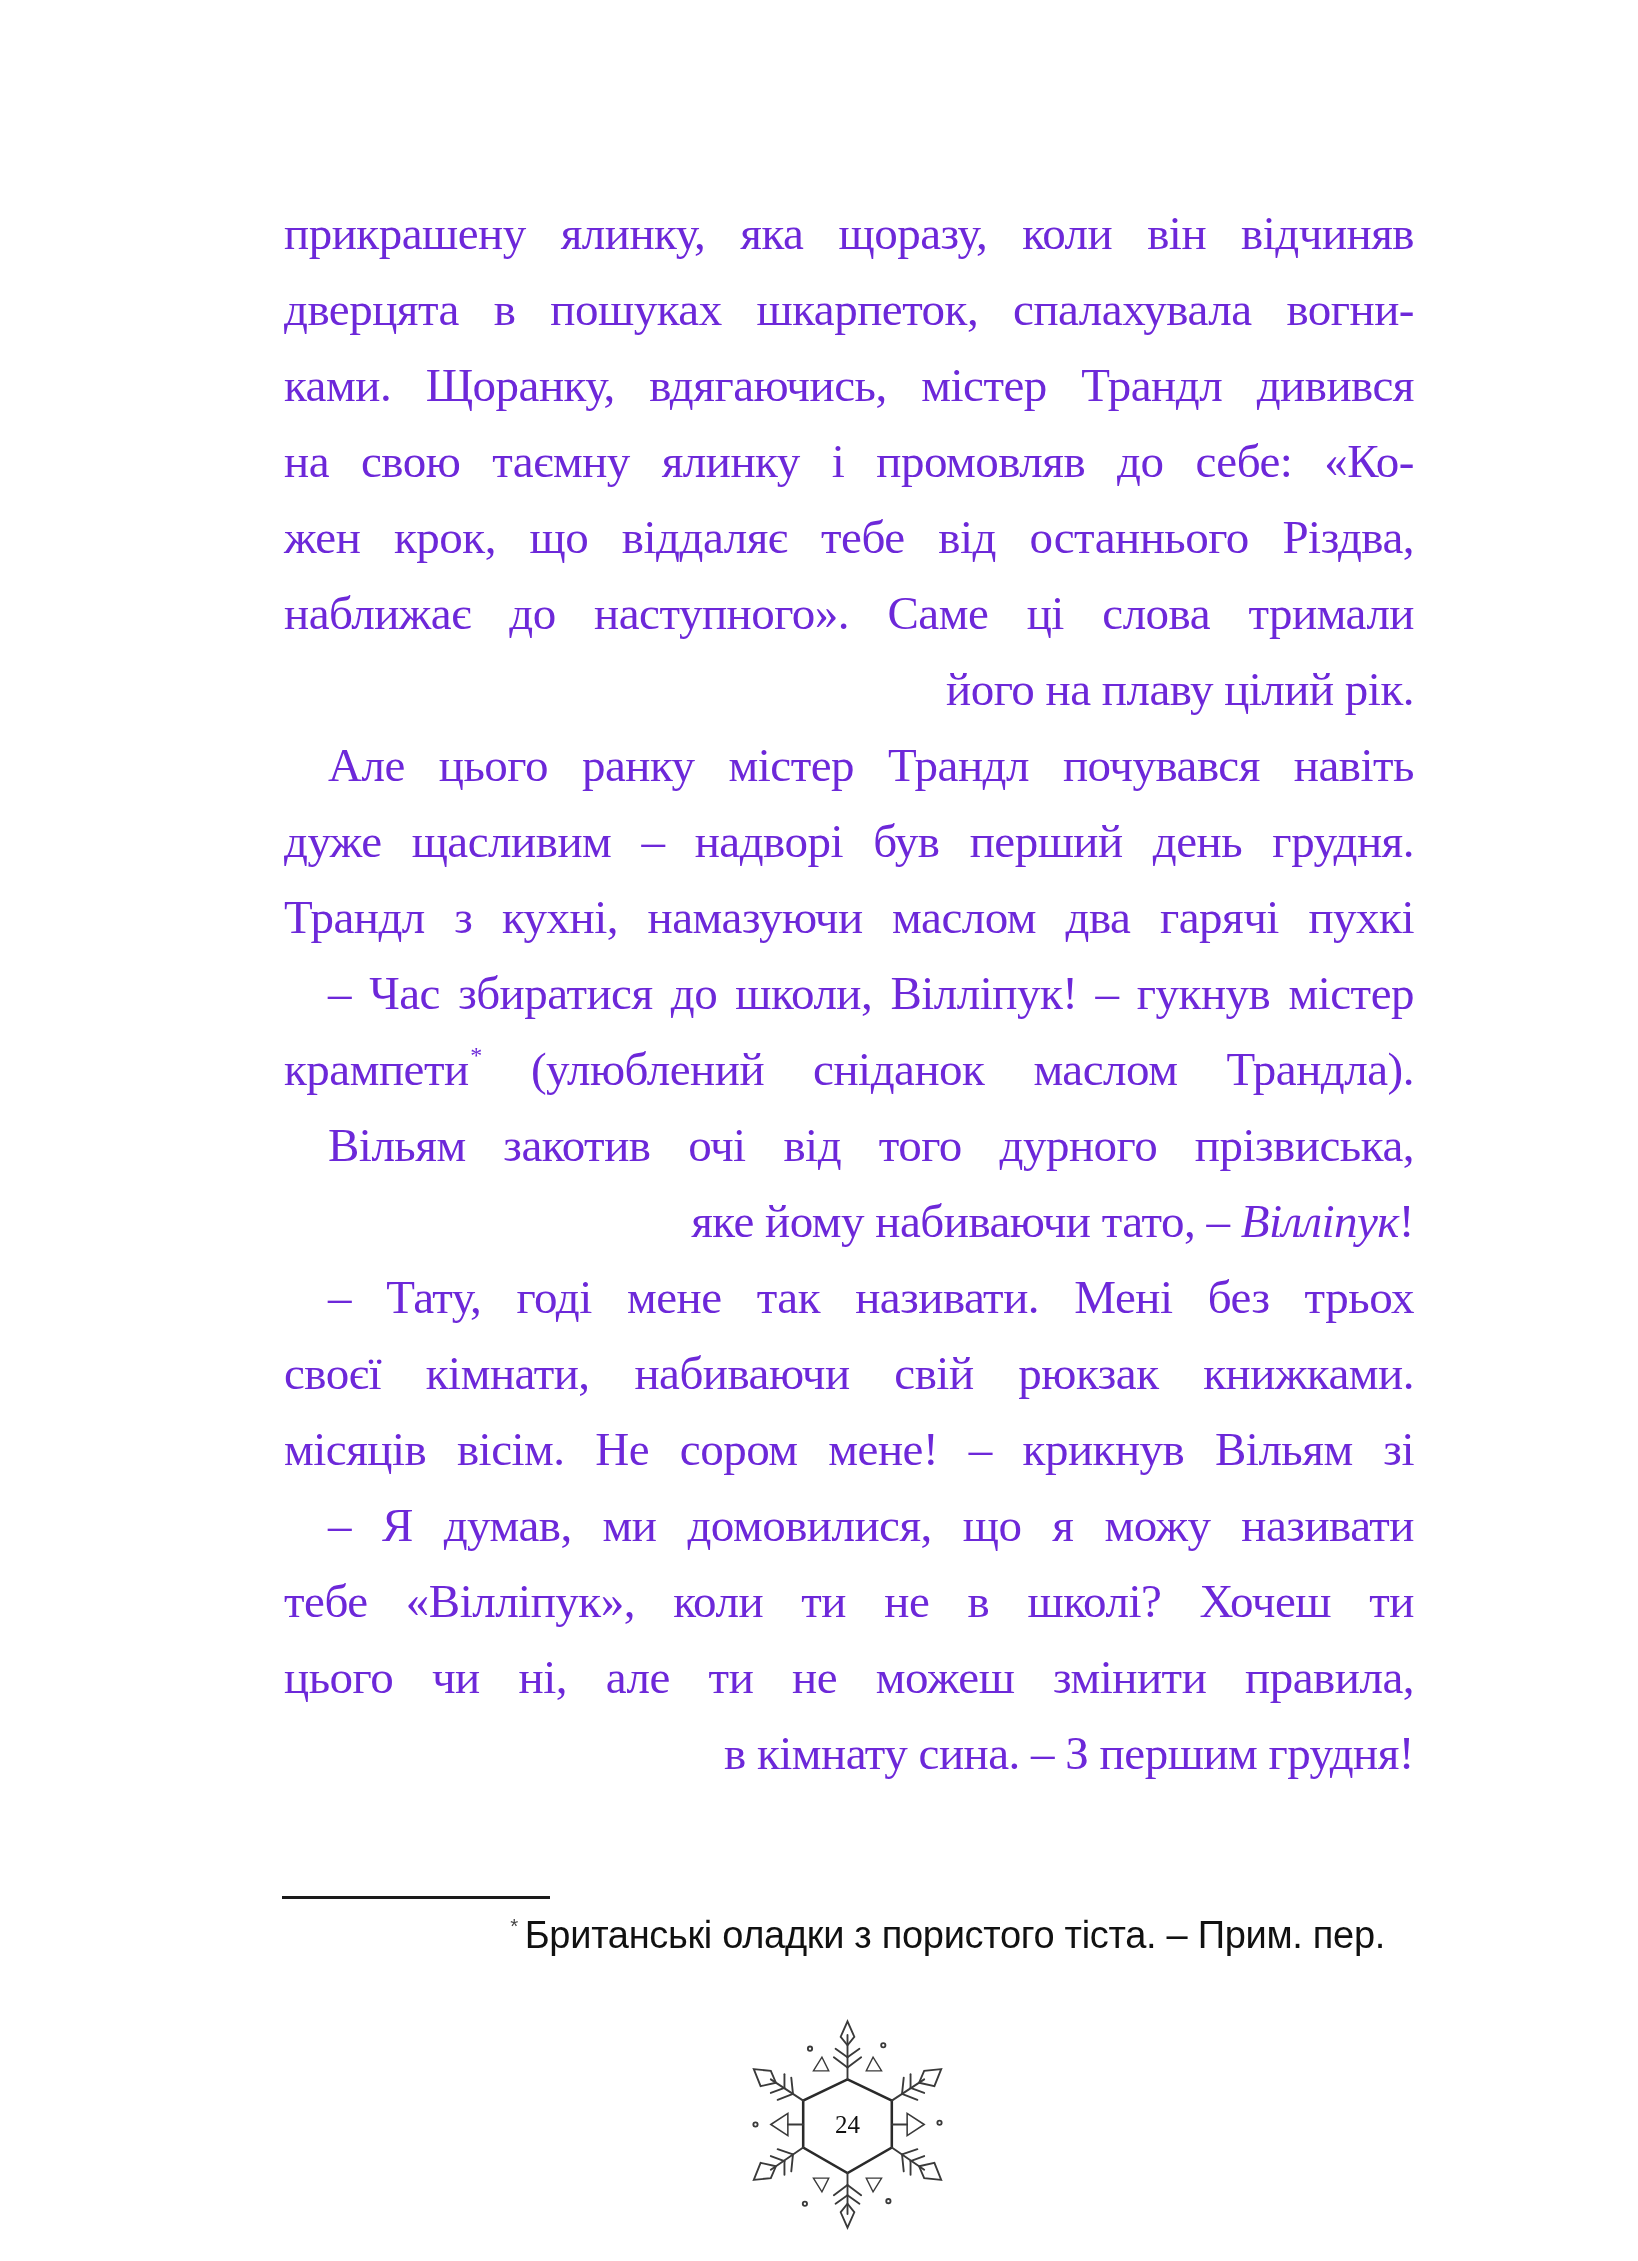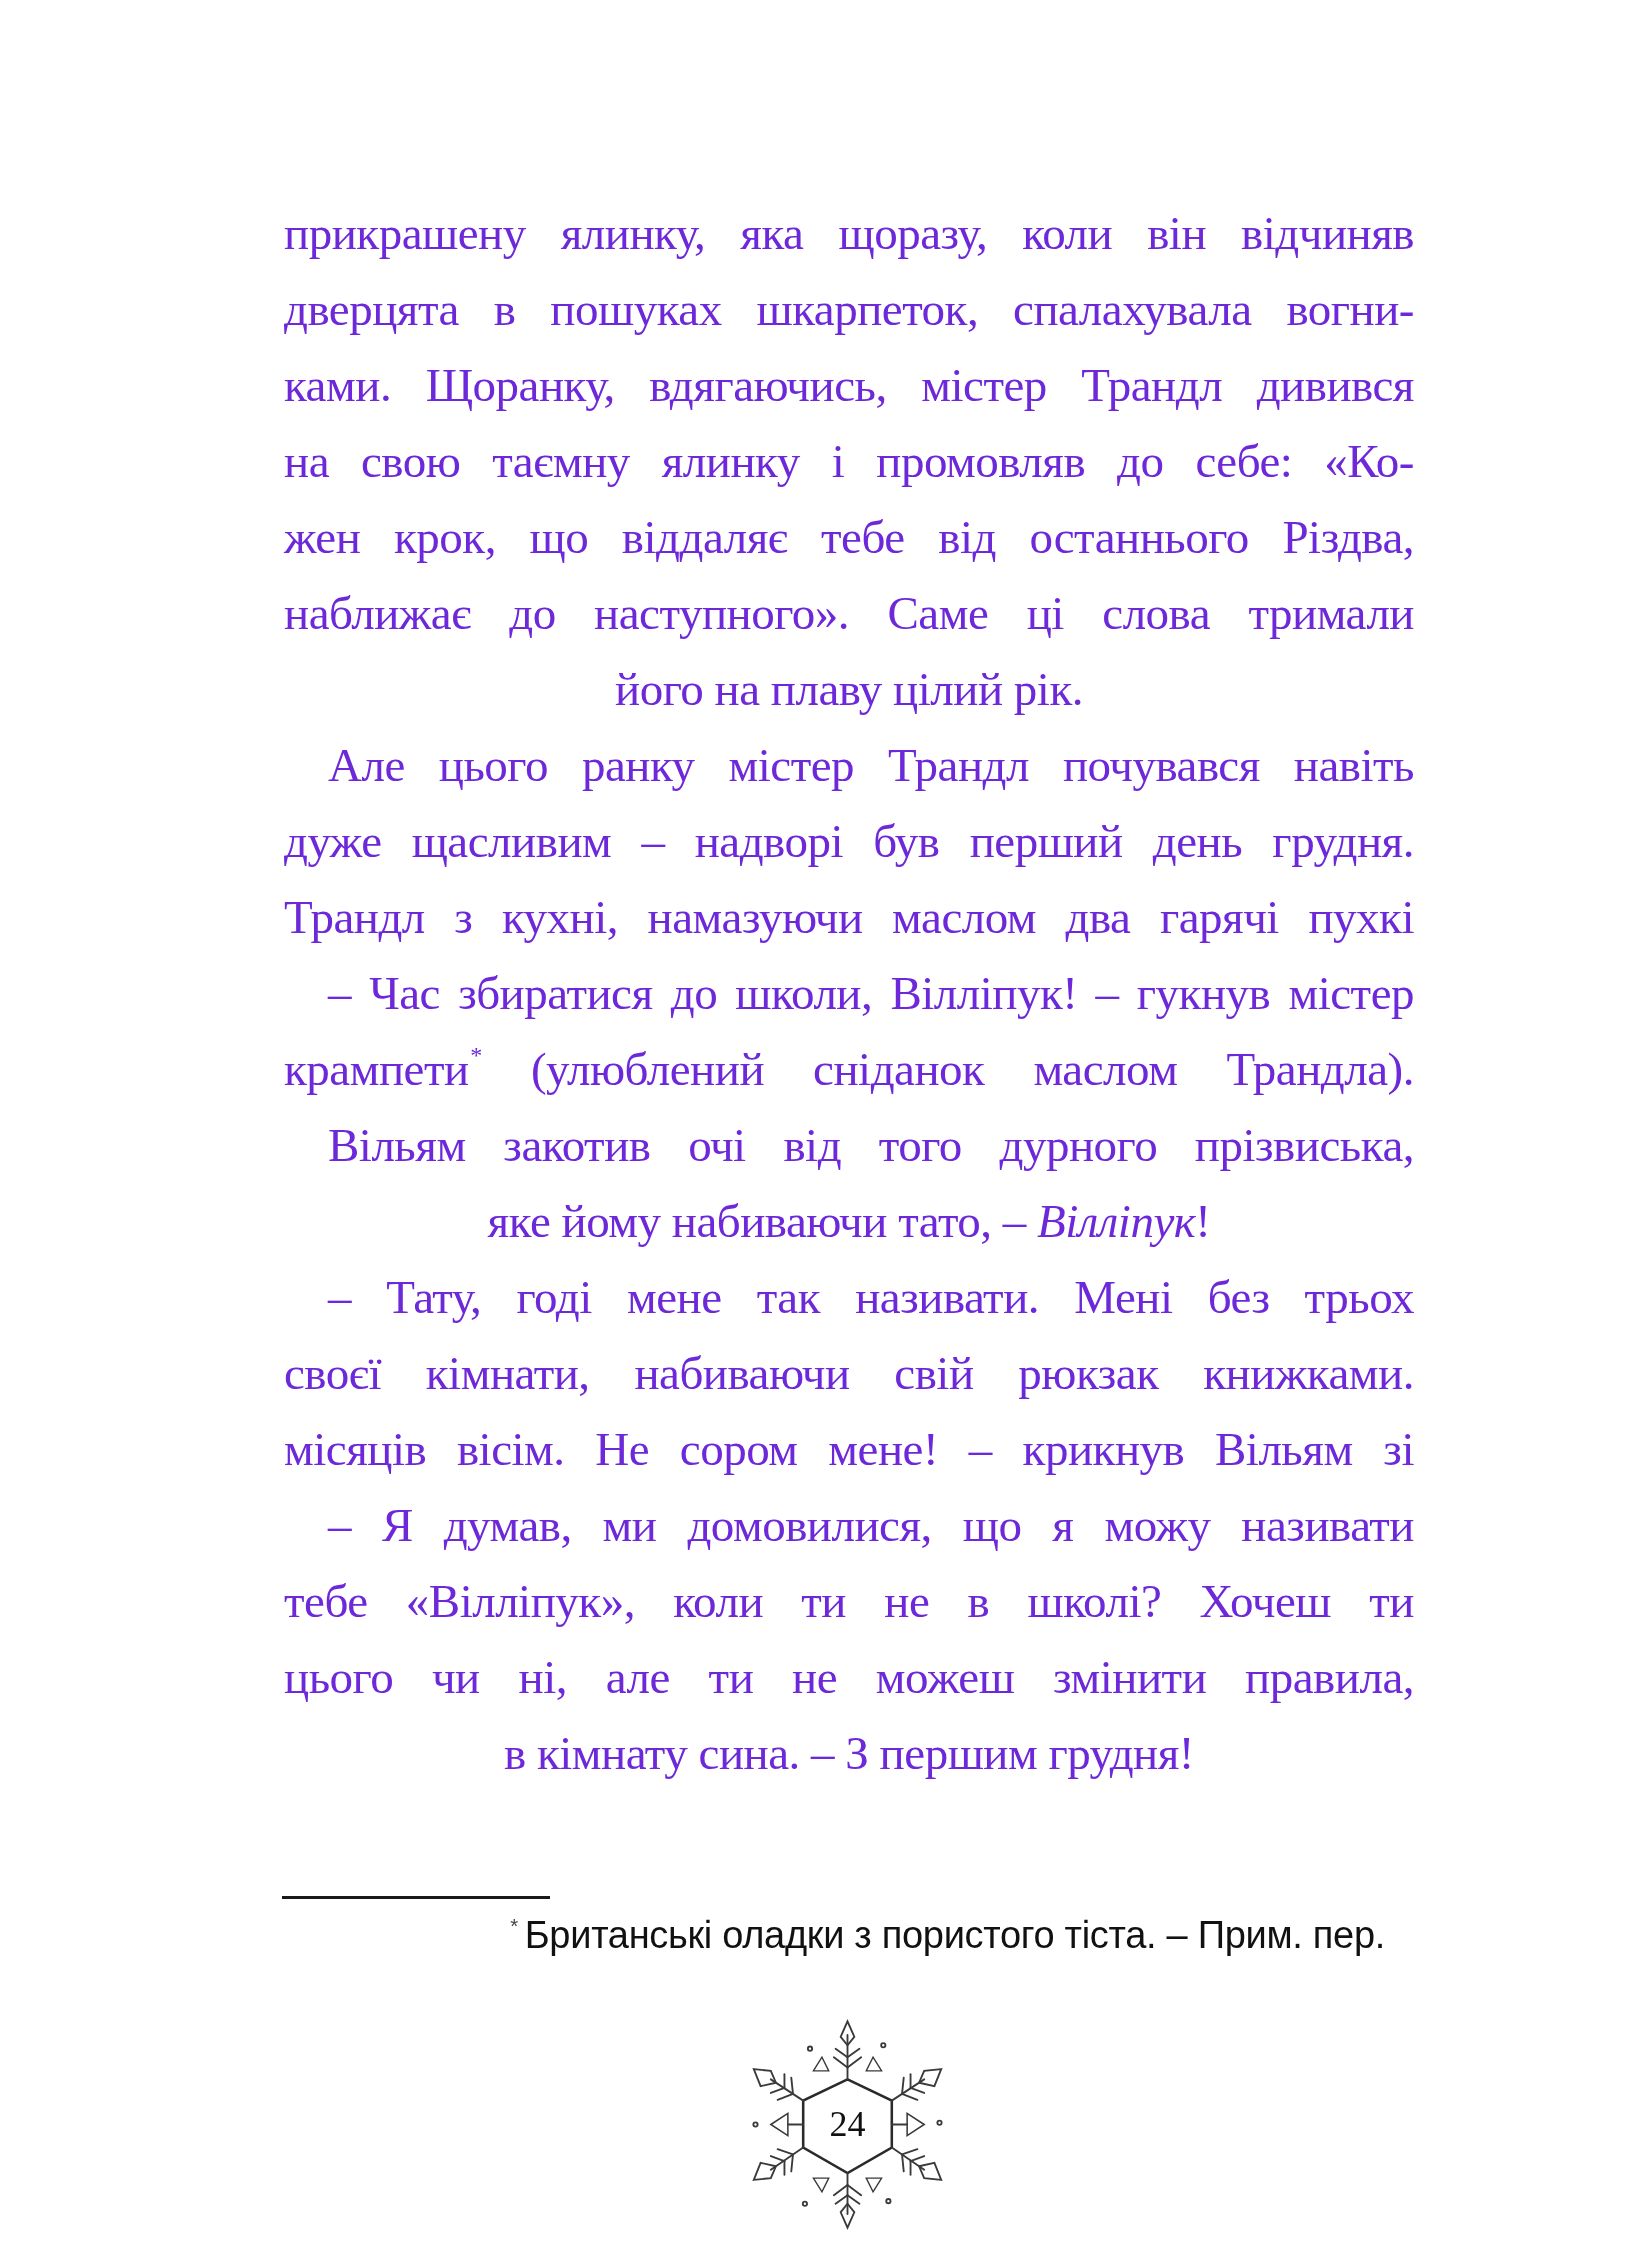--- a/index.html
+++ b/index.html
@@ -6,40 +6,40 @@
   body { width: 1638px; height: 2261px; position: relative; overflow: hidden; }
   .page { position: absolute; left: 0; top: 0; width: 1638px; height: 2261px; background: #ffffff; }
   .body-text {
     position: absolute; left: 284px; top: 195px; width: 1130px;
     font-family: Liberation Serif, serif;
     font-size: 47px; line-height: 76px; color: #6d28d9;
     letter-spacing: -0.5px;
   }
   .line { display: block; height: 76px; white-space: nowrap; overflow: visible; }
   .line.full { text-align: justify; text-align-last: justify; white-space: normal; }
-  .line.last { text-align: center; }
+  .line.last { text-align: right; }
   .line.indent { padding-left: 44px; }
   .it { font-style: italic; }
   sup.fn { font-size: 24px; vertical-align: 0; position: relative; top: -22px; margin-left: 1.7px; }
   .fn-rule {
     position: absolute; left: 282px; top: 1896px; width: 268px; height: 2.6px; background: #1a1a1a;
   }
   .footnote {
     position: absolute; left: 276px; top: 1910px; width: 1109px;
     font-family: Liberation Sans, sans-serif;
     font-size: 38px; line-height: 51px; color: #111111; white-space: nowrap; letter-spacing: -0.3px; text-align: right;
   }
   .footnote .mark { font-size: 20.5px; position: relative; top: -15.4px; margin-right: 6.8px; color: #444; }
   .folio {
     position: absolute; left: 745px; top: 2018px; width: 205px; height: 213px;
   }
   .folio svg { position: absolute; left: 0; top: 0; }
   .page-number {
     position: absolute; left: 0; top: 81px; width: 205px; text-align: center;
-    font-family: "Liberation Serif", "DejaVu Serif", serif; font-size: 36px; line-height: 51px; color: #111;
+    font-family: "Liberation Serif", "DejaVu Serif", serif; font-size: 25px; line-height: 51px; color: #111;
   }
 </style>
 </head>
 <body>
 
 <div class="page">
 
   <div class="body-text">
     <span class="line full">прикрашену ялинку, яка щоразу, коли він відчиняв</span>
     <span class="line full">дверцята в пошуках шкарпеток, спалахувала вогни-</span>

